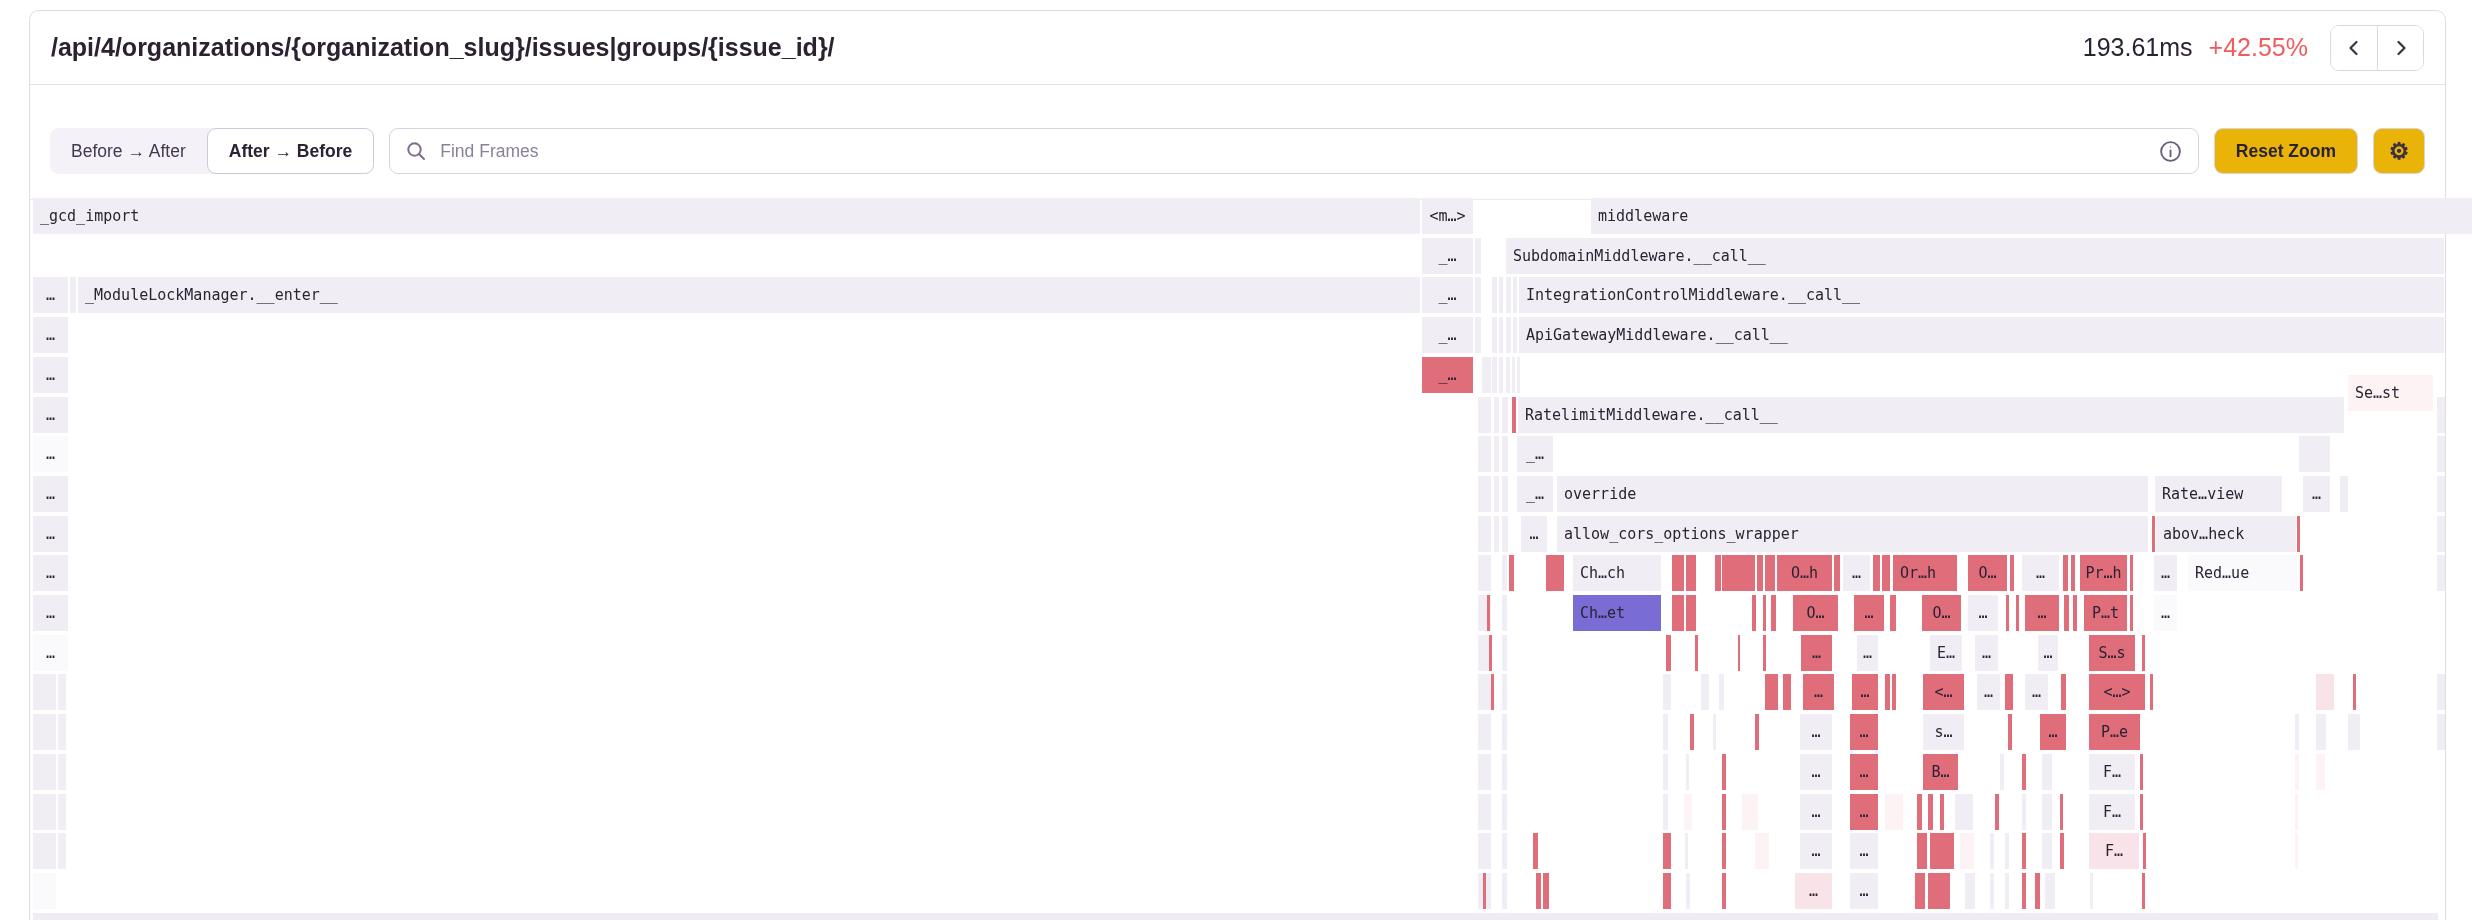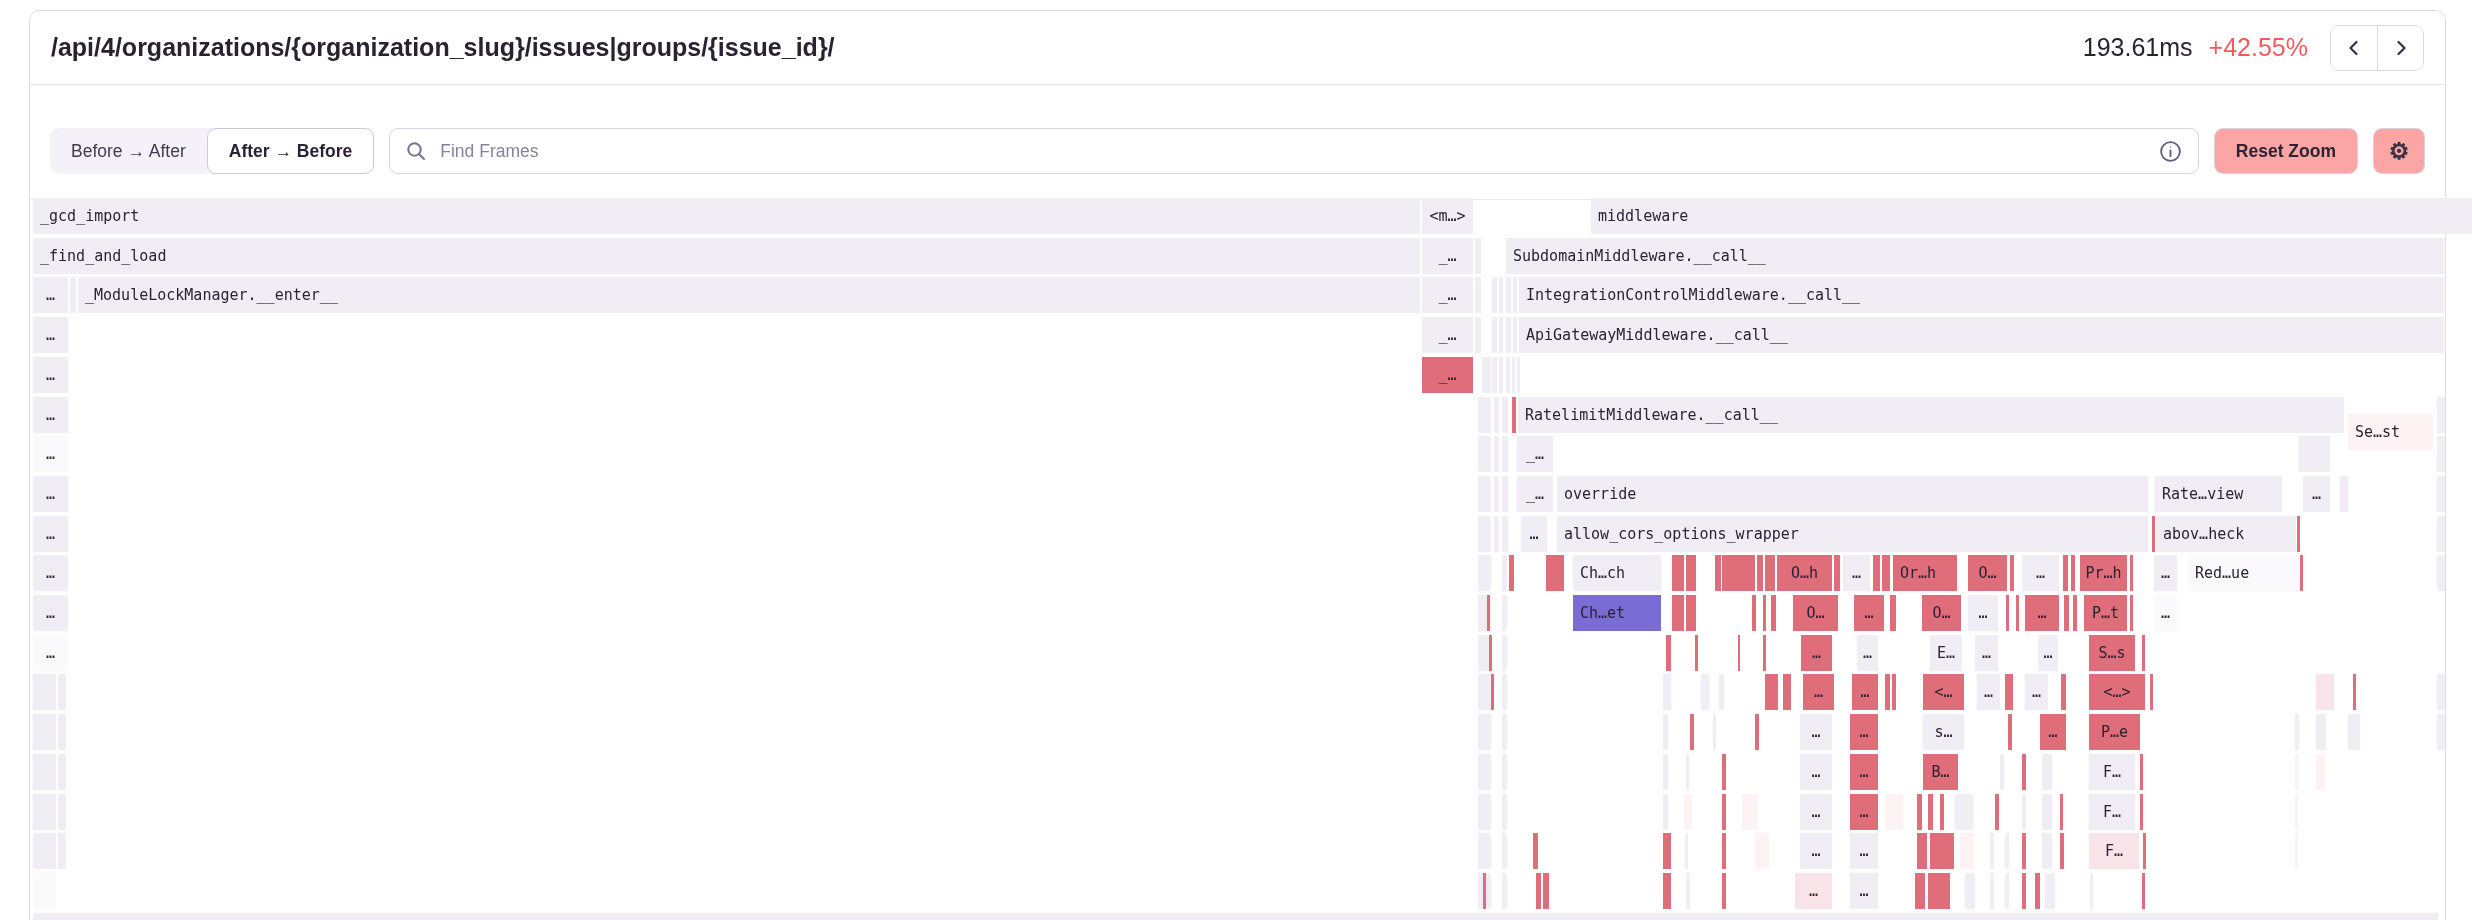--- a/index.html
+++ b/index.html
@@ -49,21 +49,21 @@
   .search{
     flex:1 1 auto;border:1px solid #d9d3e0;border-radius:9px;display:flex;align-items:center;
     padding:0 15px;gap:11px;background:#fff;
   }
   .search input{
     flex:1;border:none;outline:none;font-family:"Liberation Sans",sans-serif;
     font-size:17.5px;color:#2b2233;background:transparent;
   }
   .search input::placeholder{color:#8b8099;}
   .btn{
-    border:1px solid #d9d3e0;border-radius:9px;background:#fca5a5;font-family:"Liberation Sans",sans-serif;
+    border:1px solid #d9d3e0;border-radius:9px;background:#eab308;font-family:"Liberation Sans",sans-serif;
     font-size:17.5px;font-weight:700;color:#2b2233;padding:0 21px;cursor:pointer;
   }
   .icon-btn{width:52px;padding:0;display:flex;align-items:center;justify-content:center;}
   .gear{font-size:23px;color:#3a3144;line-height:1;}
   
   #flame{position:absolute;left:0;top:0;width:2472px;height:906px;pointer-events:none;}
   .cell{
     position:absolute;box-sizing:border-box;overflow:hidden;white-space:nowrap;
     font-family:"DejaVu Sans Mono","Liberation Mono",monospace;font-size:15px;
     color:#2b2233;line-height:36px;pointer-events:auto;
@@ -136,21 +136,20 @@
       </button>
     </div>
   </div>
 
 </div>
 
 <div id="flame">
     <div class="cell c-g lbl" style="left: 33px; top: 198px; width: 1387px; height: 36px;">_gcd_import</div>
     <div class="cell c-g ctr" style="left: 1422px; top: 198px; width: 51px; height: 36px;">&lt;m…&gt;</div>
     <div class="cell c-g lbl" style="left: 1591px; top: 198px; width: 938px; height: 36px;">middleware</div>
-    <div class="cell c-g lbl" style="left: 33px; top: 238px; width: 1387px; height: 36px;">_find_and_load</div>
     <div class="cell c-g ctr" style="left: 1422px; top: 238px; width: 51px; height: 36px;">_…</div>
     <div class="cell c-g" style="left: 1475px; top: 238px; width: 6px; height: 36px;"></div>
     <div class="cell c-g lbl" style="left: 1506px; top: 238px; width: 938px; height: 36px;">SubdomainMiddleware.__call__</div>
     <div class="cell c-g ctr" style="left: 33px; top: 277px; width: 35px; height: 36px;">…</div>
     <div class="cell c-g" style="left: 70px; top: 277px; width: 6px; height: 36px;"></div>
     <div class="cell c-g lbl" style="left: 78px; top: 277px; width: 1342px; height: 36px;">_ModuleLockManager.__enter__</div>
     <div class="cell c-g ctr" style="left: 1422px; top: 277px; width: 51px; height: 36px;">_…</div>
     <div class="cell c-g" style="left: 1475px; top: 277px; width: 6px; height: 36px;"></div>
     <div class="cell c-g" style="left: 1492px; top: 277px; width: 5px; height: 36px;"></div>
     <div class="cell c-g" style="left: 1499px; top: 277px; width: 4px; height: 36px;"></div>
@@ -172,21 +171,21 @@
     <div class="cell c-g" style="left: 1499px; top: 357px; width: 4px; height: 36px;"></div>
     <div class="cell c-g" style="left: 1506px; top: 357px; width: 4px; height: 36px;"></div>
     <div class="cell c-g" style="left: 1512px; top: 357px; width: 3px; height: 36px;"></div>
     <div class="cell c-g" style="left: 1517px; top: 357px; width: 3px; height: 36px;"></div>
     <div class="cell c-g ctr" style="left: 33px; top: 397px; width: 35px; height: 36px;">…</div>
     <div class="cell c-g" style="left: 1478px; top: 397px; width: 13px; height: 36px;"></div>
     <div class="cell c-g" style="left: 1494px; top: 397px; width: 5px; height: 36px;"></div>
     <div class="cell c-g" style="left: 1502px; top: 397px; width: 6px; height: 36px;"></div>
     <div class="cell c-r" style="left: 1512px; top: 397px; width: 4px; height: 36px;"></div>
     <div class="cell c-g lbl" style="left: 1518px; top: 397px; width: 826px; height: 36px;">RatelimitMiddleware.__call__</div>
-    <div class="cell c-q lbl" style="left: 2348px; top: 414px; width: 85px; height: 36px;">Se…st</div>
+    <div class="cell c-q lbl" style="left: 2348px; top: 375px; width: 85px; height: 36px;">Se…st</div>
     <div class="cell c-g" style="left: 2437px; top: 397px; width: 8px; height: 36px;"></div>
     <div class="cell c-w ctr" style="left: 33px; top: 436px; width: 35px; height: 36px;">…</div>
     <div class="cell c-g" style="left: 1478px; top: 436px; width: 13px; height: 36px;"></div>
     <div class="cell c-g" style="left: 1494px; top: 436px; width: 5px; height: 36px;"></div>
     <div class="cell c-g" style="left: 1502px; top: 436px; width: 6px; height: 36px;"></div>
     <div class="cell c-g ctr" style="left: 1517px; top: 436px; width: 36px; height: 36px;">_…</div>
     <div class="cell c-g" style="left: 2299px; top: 436px; width: 31px; height: 36px;"></div>
     <div class="cell c-g" style="left: 2437px; top: 436px; width: 8px; height: 36px;"></div>
     <div class="cell c-g ctr" style="left: 33px; top: 476px; width: 35px; height: 36px;">…</div>
     <div class="cell c-g" style="left: 1478px; top: 476px; width: 13px; height: 36px;"></div>

